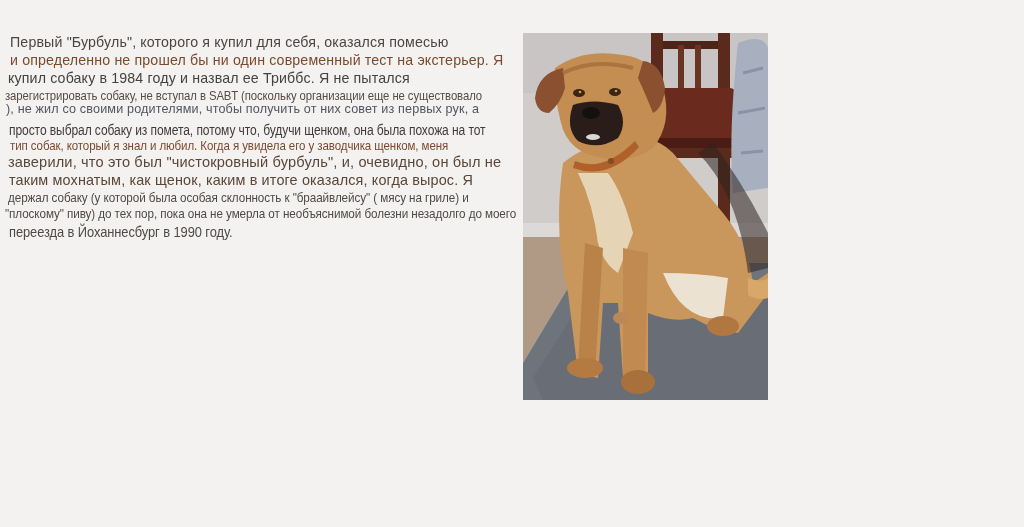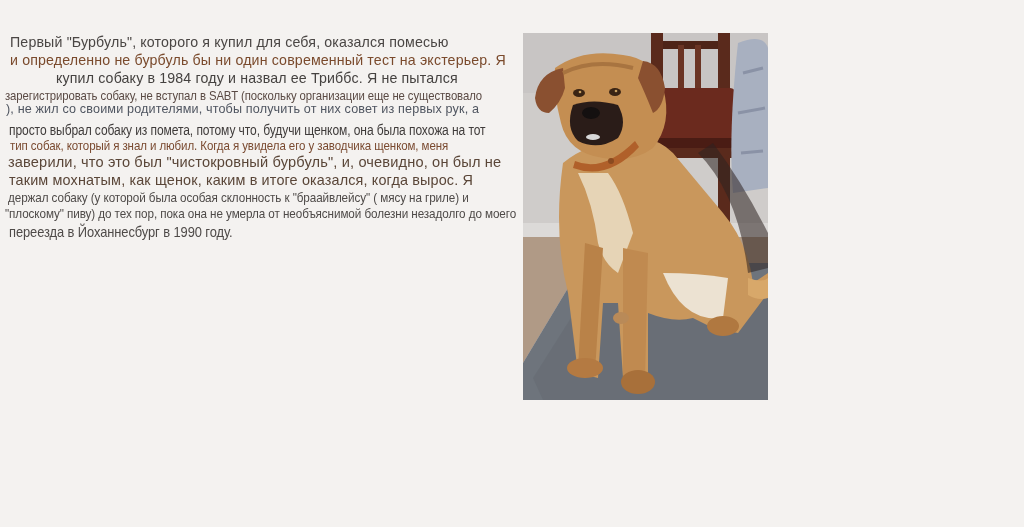--- a/index.html
+++ b/index.html
@@ -39,22 +39,22 @@
       background: #c9c6c4;
     }
     .photo svg { display: block; }
   </style>
 </head>
 <body>
 
 <div class="page">
   <div class="text-block">
     <div class="line l-big" style="left: 6px; top: 2px; color: rgb(74, 70, 68);">Первый "Бурбуль", которого я купил для себя, оказался помесью</div>
-    <div class="line l-big" style="left: 6px; top: 20px; color: rgb(122, 74, 44);">и определенно не бурбуль бы ни один современный тест на экстерьер. Я</div>
-    <div class="line l-big" style="left: 4px; top: 38px; color: rgb(69, 66, 64); margin-left: 48px;">купил собаку в 1984 году и назвал ее Триббс. Я не пытался</div>
+    <div class="line l-big" style="left: 6px; top: 20px; color: rgb(122, 74, 44);">и определенно не прошел бы ни один современный тест на экстерьер. Я</div>
+    <div class="line l-big" style="left: 4px; top: 38px; color: rgb(69, 66, 64);">купил собаку в 1984 году и назвал ее Триббс. Я не пытался</div>
     <div class="line l-narrow" style="left: 1px; top: 56px; color: rgb(90, 74, 68);">зарегистрировать собаку, не вступал в SABT (поскольку организации еще не существовало</div>
     <div class="line l-big" style="left: 2px; top: 70px; font-size: 12.6px; color: rgb(79, 85, 96); text-align: right;">), не жил со своими родителями, чтобы получить от них совет из первых рук, а</div>
     <div class="line l-narrow" style="left: 5px; top: 90px; font-size: 14px; color: rgb(63, 59, 58);">просто выбрал собаку из помета, потому что, будучи щенком, она была похожа на тот</div>
     <div class="line l-narrow" style="left: 6px; top: 106px; font-size: 13.4px; color: rgb(122, 74, 48);">тип собак, который я знал и любил. Когда я увидела его у заводчика щенком, меня</div>
     <div class="line l-big" style="left: 4px; top: 122px; font-size: 14.6px; color: rgb(90, 70, 56);">заверили, что это был "чистокровный бурбуль", и, очевидно, он был не</div>
     <div class="line l-big" style="left: 5px; top: 140px; font-size: 14.4px; color: rgb(90, 70, 56); text-align: right;">таким мохнатым, как щенок, каким в итоге оказался, когда вырос. Я</div>
     <div class="line l-narrow" style="left: 4px; top: 158px; font-size: 13.6px; color: rgb(78, 74, 72);">держал собаку (у которой была особая склонность к "браайвлейсу" ( мясу на гриле) и</div>
     <div class="line l-narrow" style="left: 1px; top: 174px; font-size: 13.6px; color: rgb(78, 74, 72);">"плоскому" пиву) до тех пор, пока она не умерла от необъяснимой болезни незадолго до моего</div>
     <div class="line l-narrow" style="left: 5px; top: 191px; font-size: 15px; color: rgb(78, 74, 72);">переезда в Йоханнесбург в 1990 году.</div>
   </div>

